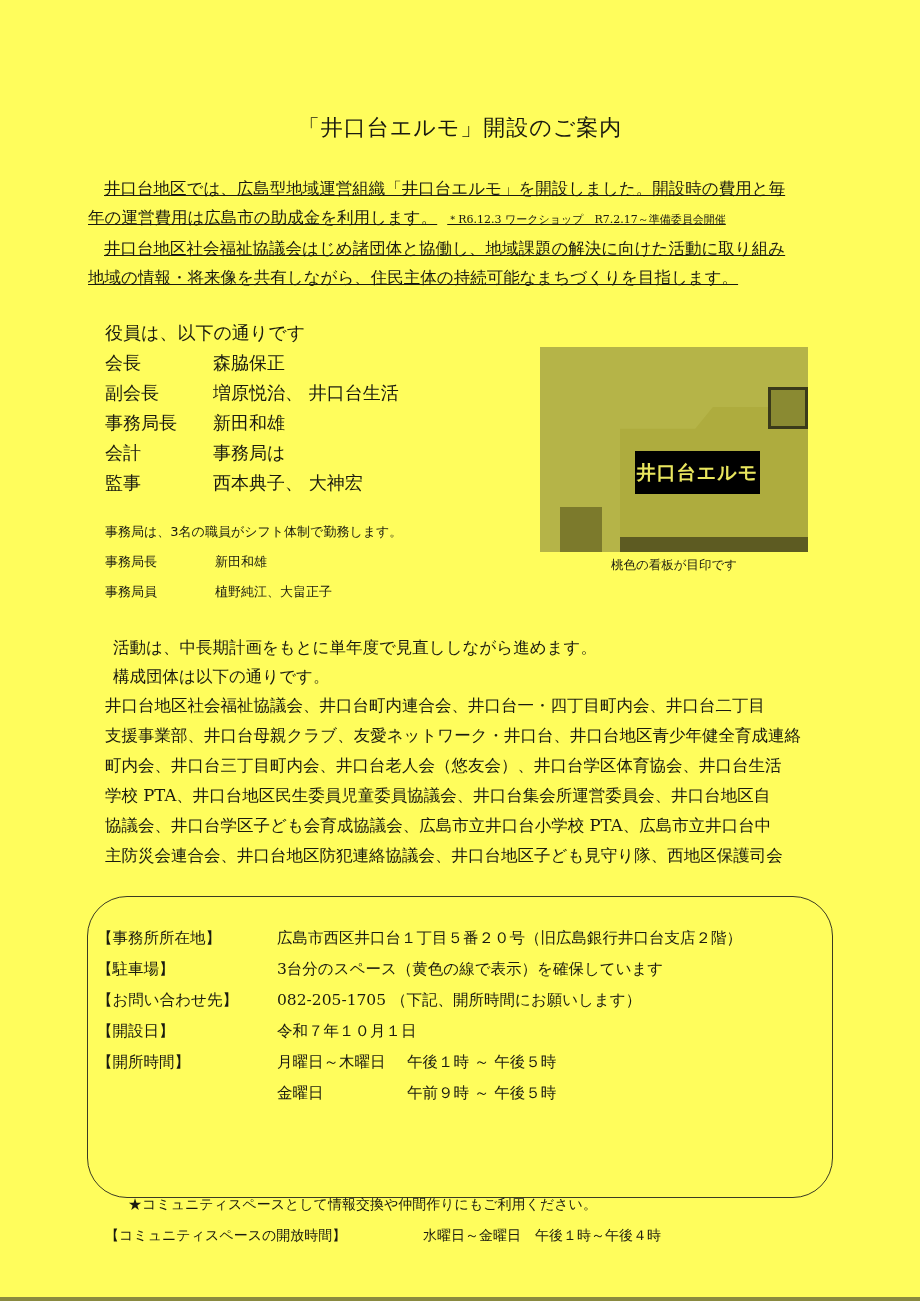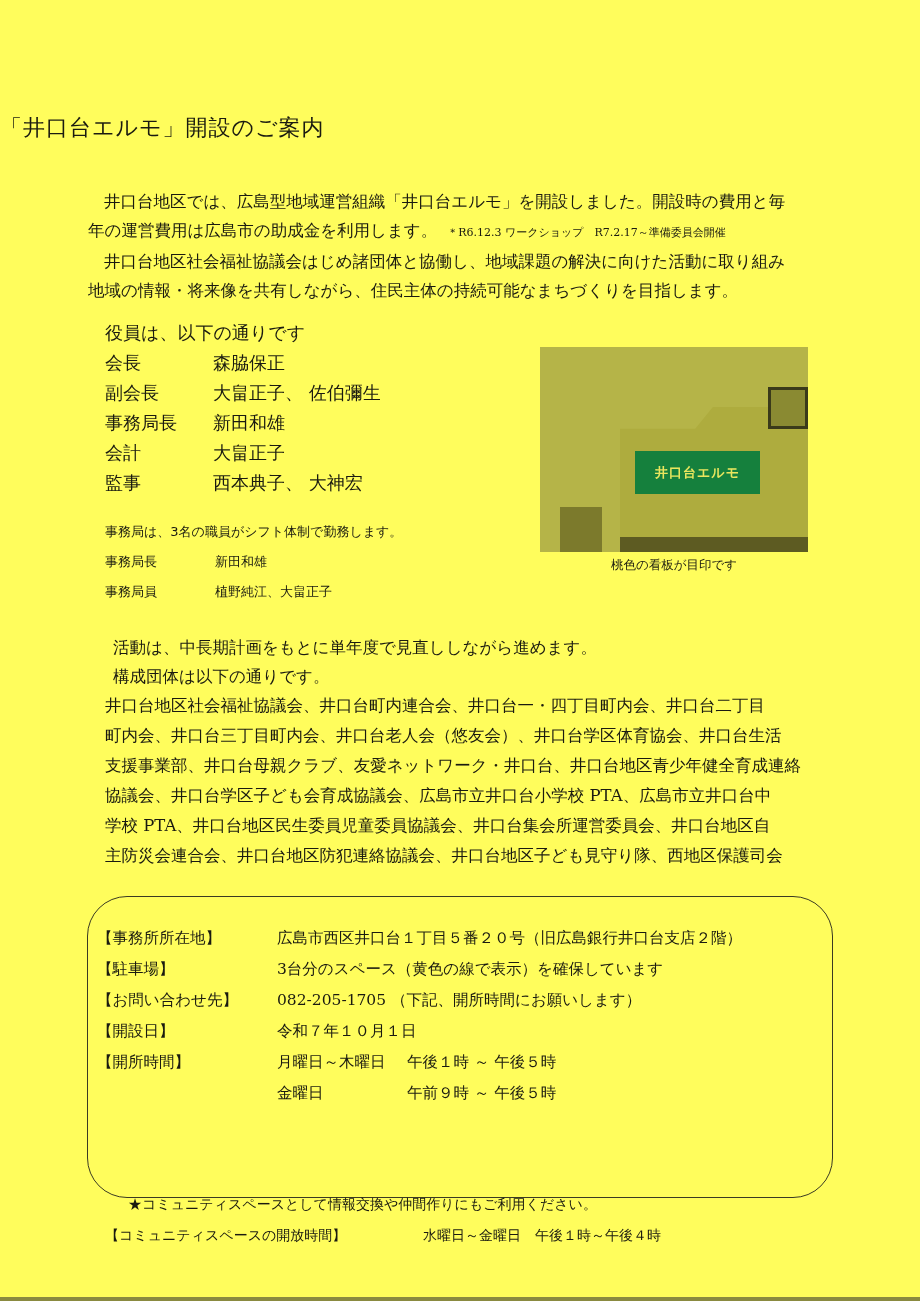--- a/index.html
+++ b/index.html
@@ -5,21 +5,21 @@
     html, body { margin: 0; padding: 0; }
     body {
       width: 920px; height: 1301px; position: relative; overflow: hidden;
       background: #fffc5a;
       font-family: "DejaVu Serif", "Liberation Serif", serif;
       color: #1a1a10;
     }
     .page { position: absolute; left: 0; top: 0; width: 920px; height: 1301px; background: #fffd5c; }
     .bottom-edge { position: absolute; left: 0; top: 1297px; width: 920px; height: 4px; background: #8a8a40; }
     .title {
-      position: absolute; left: 0; top: 113px; width: 920px; text-align: left;
+      position: absolute; left: 0; top: 113px; width: 920px; text-align: center;
       font-size: 22px; letter-spacing: 1px; font-family: "DejaVu Sans", sans-serif;
     }
     .para { position: absolute; left: 88px; width: 760px; font-size: 16.5px; line-height: 29px; white-space: nowrap; }
     .note { font-size: 11px; margin-left: 10px; }
     .officers { position: absolute; left: 105px; top: 318px; font-size: 18px; font-family: "DejaVu Sans", sans-serif; }
     .row { height: 30px; line-height: 30px; white-space: nowrap; }
     .row .role { display: inline-block; width: 108px; }
     .staff { position: absolute; left: 105px; top: 517px; font-size: 13px; font-family: "DejaVu Sans", sans-serif; }
     .staff .row .role { width: 110px; }
     .photo {
@@ -27,22 +27,22 @@
       background: #a4a23a; overflow: hidden;
     }
     .sky { position: absolute; left: 0; top: 0; width: 268px; height: 205px; background: #b5b448; }
     .building {
       position: absolute; left: 80px; top: 60px; width: 188px; height: 145px; background: #aeac3e;
       clip-path: polygon(0 15%, 40% 15%, 62% -20%, 100% -10%, 100% 100%, 0 100%);
     }
     .window { position: absolute; left: 228px; top: 40px; width: 40px; height: 42px; border: 3px solid #3a3a1a; background: #8a8a32; box-sizing: border-box; }
     .sign {
       position: absolute; left: 95px; top: 104px; width: 125px; height: 43px;
-      background: #15803d; color: #e9e65e; font-family: "DejaVu Sans", sans-serif;
-      font-weight: bold; font-size: 13px; line-height: 43px; text-align: center; letter-spacing: 1px;
+      background: #000000; color: #e9e65e; font-family: "DejaVu Sans", sans-serif;
+      font-weight: bold; font-size: 19px; line-height: 43px; text-align: center; letter-spacing: 1px;
     }
     .flats { position: absolute; left: 20px; top: 160px; width: 42px; height: 45px; background: #7c7a2c; }
     .store { position: absolute; left: 80px; top: 190px; width: 188px; height: 15px; background: #5d5b22; }
     .caption { position: absolute; left: 540px; top: 557px; width: 268px; text-align: center; font-size: 12.5px; font-family: "DejaVu Sans", sans-serif; }
     .info-box {
       position: absolute; left: 87px; top: 896px; width: 746px; height: 302px;
       border: 1.5px solid #3a3a22; border-radius: 40px; box-sizing: border-box;
     }
     .info { position: absolute; left: 97px; top: 923px; font-size: 15.5px; }
     .info .row { height: 31px; line-height: 31px; }
@@ -53,35 +53,35 @@
     .community .note-line { padding-left: 23px; }
     .community .label { display: inline-block; width: 318px; }
   </style>
 </head>
 <body>
 
 <div class="page">
 
   <div class="title">「井口台エルモ」開設のご案内</div>
 
-  <div class="para" style="top:187px;">
+  <div class="para" style="top:174px;text-decoration:underline;">
     <div style="padding-left:16px;">井口台地区では、広島型地域運営組織「井口台エルモ」を開設しました。開設時の費用と毎</div>
     <div>
       <span>年の運営費用は広島市の助成金を利用します。</span><span class="note">＊R6.12.3 ワークショップ　R7.2.17～準備委員会開催</span>
     </div>
     <div style="padding-left:16px;">井口台地区社会福祉協議会はじめ諸団体と協働し、地域課題の解決に向けた活動に取り組み</div>
     <div>地域の情報・将来像を共有しながら、住民主体の持続可能なまちづくりを目指します。</div>
   </div>
 
   <div class="officers">
     <div class="row">役員は、以下の通りです</div>
     <div class="row"><span class="role">会長</span><span>森脇保正</span></div>
-    <div class="row"><span class="role">副会長</span><span>大畠正子、 佐伯彌生</span></div>
+    <div class="row"><span class="role">副会長</span><span>増原悦治、 井口台生活</span></div>
     <div class="row"><span class="role">事務局長</span><span>新田和雄</span></div>
-    <div class="row"><span class="role">会計</span><span>大畠正子</span></div>
+    <div class="row"><span class="role">会計</span><span>事務局は</span></div>
     <div class="row"><span class="role">監事</span><span>西本典子、 大神宏</span></div>
   </div>
 
   <div class="staff">
     <div class="row">事務局は、3名の職員がシフト体制で勤務します。</div>
     <div class="row"><span class="role">事務局長</span><span>新田和雄</span></div>
     <div class="row"><span class="role">事務局員</span><span>植野純江、大畠正子</span></div>
   </div>
 
   <div class="photo">
@@ -94,24 +94,24 @@
   </div>
   <div class="caption">桃色の看板が目印です</div>
 
   <div class="para" style="top:633px; left:113px; font-family:Liberation Serif, serif;">
     <div>活動は、中長期計画をもとに単年度で見直ししながら進めます。</div>
     <div>構成団体は以下の通りです。</div>
   </div>
 
   <div class="para" style="top:691px; left:105px; line-height:30px;">
     <div>井口台地区社会福祉協議会、井口台町内連合会、井口台一・四丁目町内会、井口台二丁目</div>
+    <div>支援事業部、井口台母親クラブ、友愛ネットワーク・井口台、井口台地区青少年健全育成連絡</div>
     <div>町内会、井口台三丁目町内会、井口台老人会（悠友会）、井口台学区体育協会、井口台生活</div>
-    <div>支援事業部、井口台母親クラブ、友愛ネットワーク・井口台、井口台地区青少年健全育成連絡</div>
+    <div>学校 PTA、井口台地区民生委員児童委員協議会、井口台集会所運営委員会、井口台地区自</div>
     <div>協議会、井口台学区子ども会育成協議会、広島市立井口台小学校 PTA、広島市立井口台中</div>
-    <div>学校 PTA、井口台地区民生委員児童委員協議会、井口台集会所運営委員会、井口台地区自</div>
     <div>主防災会連合会、井口台地区防犯連絡協議会、井口台地区子ども見守り隊、西地区保護司会</div>
   </div>
 
   <div class="info-box"></div>
 
   <div class="info">
     <div class="row"><span class="label">【事務所所在地】</span><span>広島市西区井口台１丁目５番２０号（旧広島銀行井口台支店２階）</span></div>
     <div class="row"><span class="label">【駐車場】</span><span>3台分のスペース（黄色の線で表示）を確保しています</span></div>
     <div class="row"><span class="label">【お問い合わせ先】</span><span>082-205-1705 （下記、開所時間にお願いします）</span></div>
     <div class="row"><span class="label">【開設日】</span><span>令和７年１０月１日</span></div>

